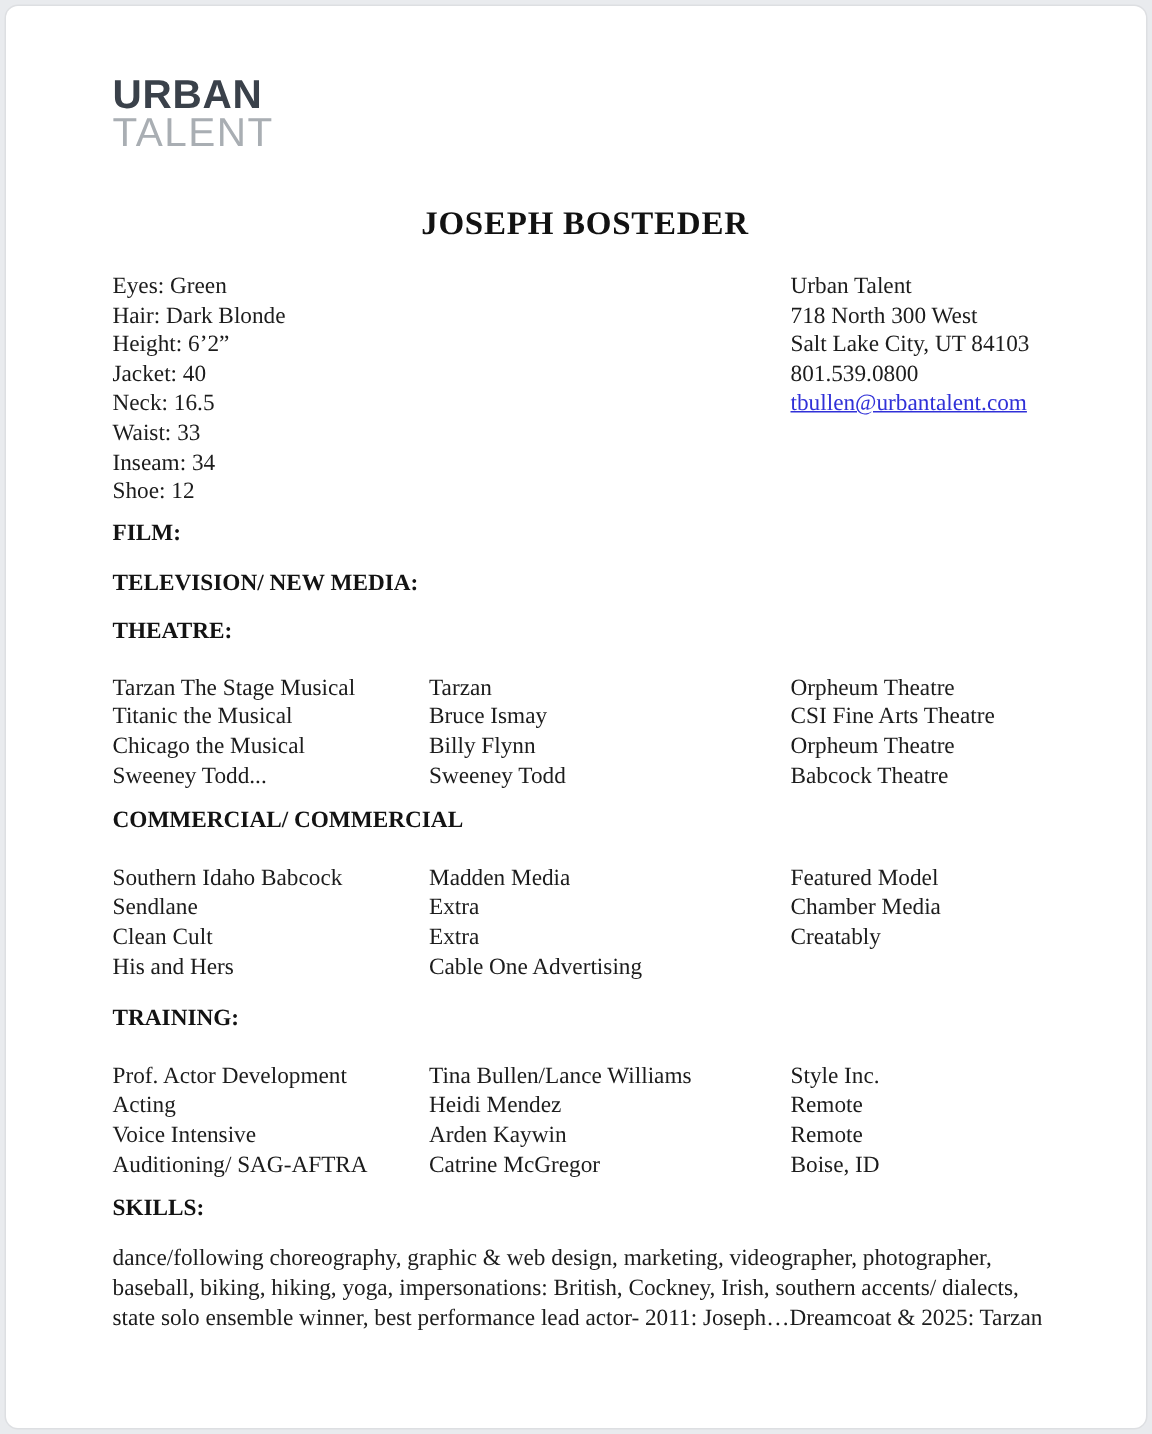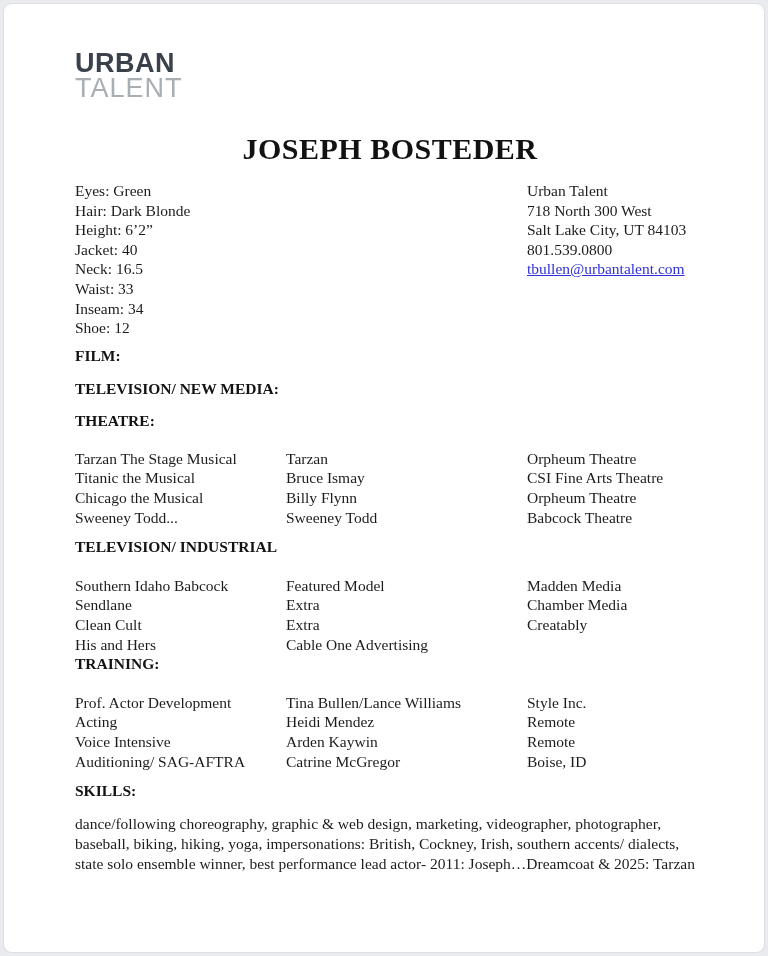--- a/index.html
+++ b/index.html
@@ -45,21 +45,21 @@
     font-size: 27px;
     font-weight: 300;
     color: #a9aeb3;
     letter-spacing: 1px;
     line-height: 25px;
   }
   
   .title {
     margin-top: 31px;
     text-align: center;
-    font-size: 30px;
+    font-size: 22px;
     font-weight: 700;
     letter-spacing: 0.5px;
     color: #121212;
     line-height: 34px;
   }
   
   .t {
     font-size: 15.5px;
     line-height: 19.6px;
     color: #1c1c1c;
@@ -82,21 +82,21 @@
   .heading {
     font-size: 15.5px;
     line-height: 19.6px;
     font-weight: 700;
     color: #131313;
   }
   .h-film      { margin-top: 7px;  }
   .h-tv        { margin-top: 13px; }
   .h-theatre   { margin-top: 13px; }
   .h-commercial{ margin-top: 10px; }
-  .h-training  { margin-top: 0; font-family: Liberation Serif, serif; }
+  .h-training  { margin-top: 15px; font-family: Liberation Serif, serif; }
   .h-skills    { margin-top: 10px; }
   
   .grid { margin-top: 18px; }
   .grid.g2 { margin-top: 19px; }
   .row3 {
     display: grid;
     grid-template-columns: 211px 241px auto;
   }
   
   .skills-para {
@@ -160,26 +160,26 @@
           <span>Billy Flynn</span>
           <span>Orpheum Theatre</span>
         </div>
         <div class="row3 t">
           <span>Sweeney Todd...</span>
           <span>Sweeney Todd</span>
           <span>Babcock Theatre</span>
         </div>
       </div>
 
-      <div class="heading h-commercial">TELEVISION/ INDUSTRIAL</div>
+      <div class="heading h-commercial">COMMERCIAL/ COMMERCIAL</div>
       <div class="grid g2">
         <div class="row3 t">
           <span>Southern Idaho Babcock</span>
+          <span>Madden Media</span>
           <span>Featured Model</span>
-          <span>Madden Media</span>
         </div>
         <div class="row3 t">
           <span>Sendlane</span>
           <span>Extra</span>
           <span>Chamber Media</span>
         </div>
         <div class="row3 t">
           <span>Clean Cult</span>
           <span>Extra</span>
           <span>Creatably</span>

